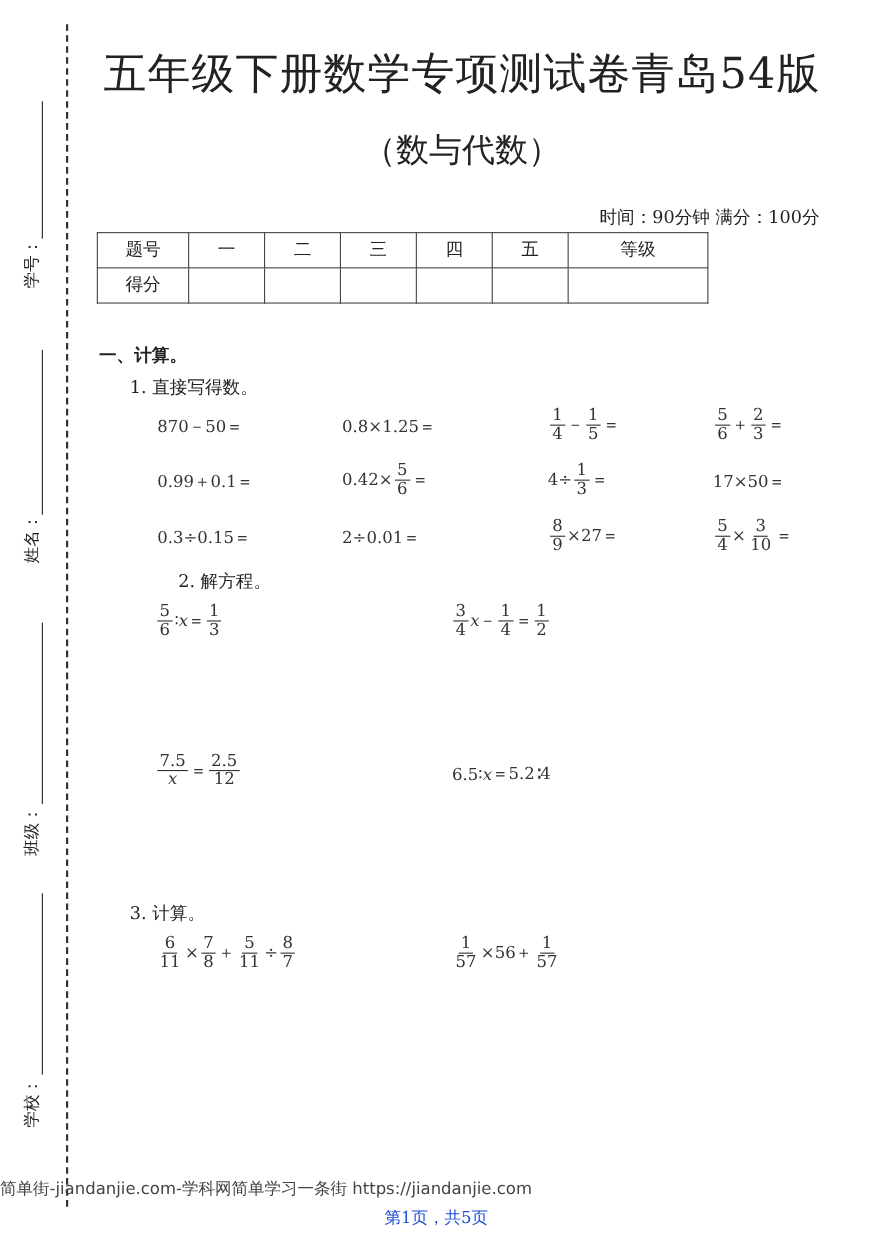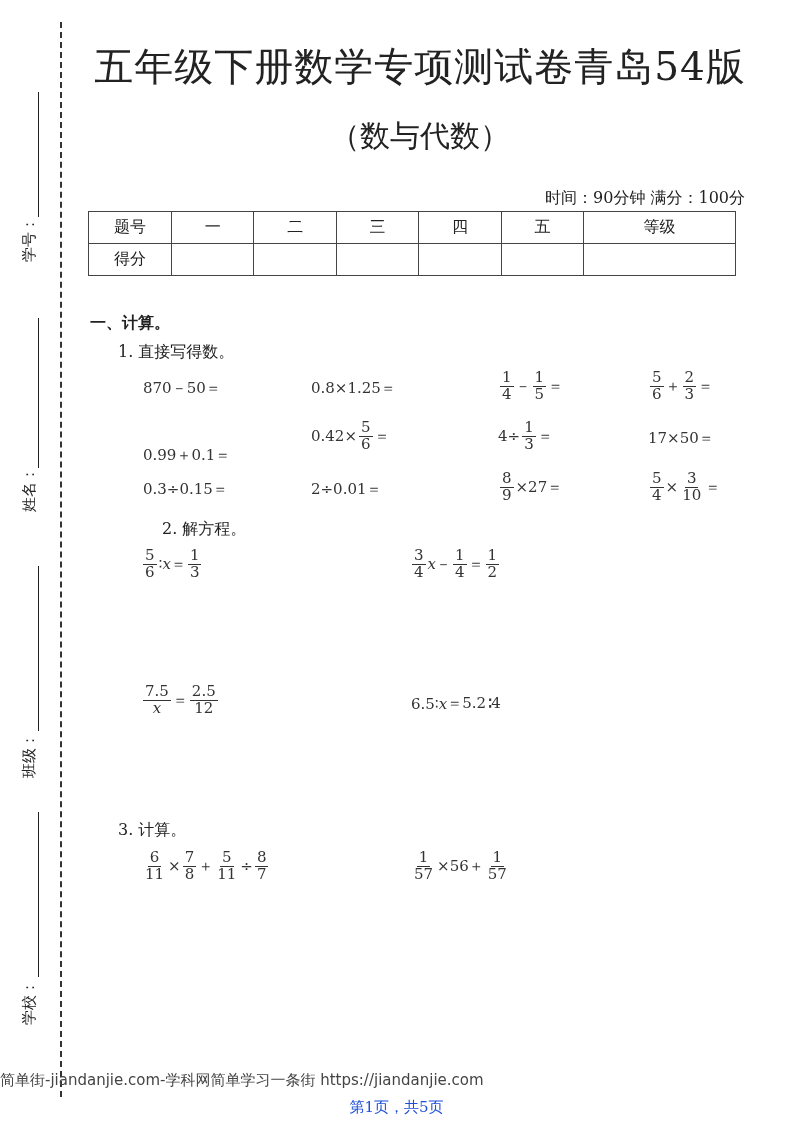--- a/index.html
+++ b/index.html
@@ -4,21 +4,21 @@
 <style>
   html, body { margin:0; padding:0; background:#fff; }
   body { width:793px; height:1122px; position:relative; overflow:hidden;
          font-family:"DejaVu Serif","Liberation Serif",serif; color:#222; }
   .dashline { position:absolute; left:60px; top:22px; height:1075px; border-left:2px dashed #333; }
   .side-line { position:absolute; left:38px; width:0; border-left:1.5px solid #222; }
   .side-label { position:absolute; left:20px; font-size:15px; transform:rotate(-90deg); transform-origin:left top; white-space:nowrap; }
   .title { position:absolute; left:85px; top:40px; width:670px; text-align:center; font-size:39px; letter-spacing:1px; }
   .subtitle { position:absolute; left:85px; top:116px; width:670px; text-align:center; font-size:30px; }
   .meta { position:absolute; right:48px; top:188px; font-size:16px;text-align:right; }
-  table.score { position:absolute; left:88px; top:211px; width:648px; border-collapse:collapse; font-size:16px; }
+  table.score { position:absolute; left:88px; top:211px; width:556px; border-collapse:collapse; font-size:16px; }
   table.score td { border:1px solid #444; height:29px; text-align:center; }
   table.score td:first-child { width:80px; }
   .sec-title { position:absolute; left:90px; top:313px; font-size:16px; font-weight:bold; font-family:"DejaVu Sans","Liberation Sans",sans-serif; }
   .q-title { position:absolute; font-size:16px; }
   .expr { position:absolute; font-size:15px; display:flex; align-items:center; white-space:nowrap; color:#333; }
   .frac { display:inline-flex; flex-direction:column; align-items:center; margin:0 2px; line-height:1.05; }
   .frac .n { border-bottom:1px solid #333; padding:0 2px; }
   .frac .d { padding:0 2px; }
   .it { font-style:italic; }
   .footer1 { position:absolute; left:0; width:793px; top:1071px; text-align:left; font-size:15px; color:#444; font-family:"DejaVu Sans","Liberation Sans",sans-serif; }
@@ -88,21 +88,21 @@
       <span class="d">6</span>
     </span>
   <span>＋</span>
   <span class="frac">
       <span class="n">2</span>
       <span class="d">3</span>
     </span>
   <span>＝</span>
 </div>
 
-<div class="expr" style="left:143px;top:429px;margin-top:17px;">0.99＋0.1＝</div>
+<div class="expr" style="left:143px;top:429px;">0.99＋0.1＝</div>
 <div class="expr" style="left:311px;top:420px;">
   <span>0.42×</span>
   <span class="frac">
       <span class="n">5</span>
       <span class="d">6</span>
     </span>
   <span>＝</span>
 </div>
 <div class="expr" style="left:498px;top:420px;">
   <span>4÷</span>

